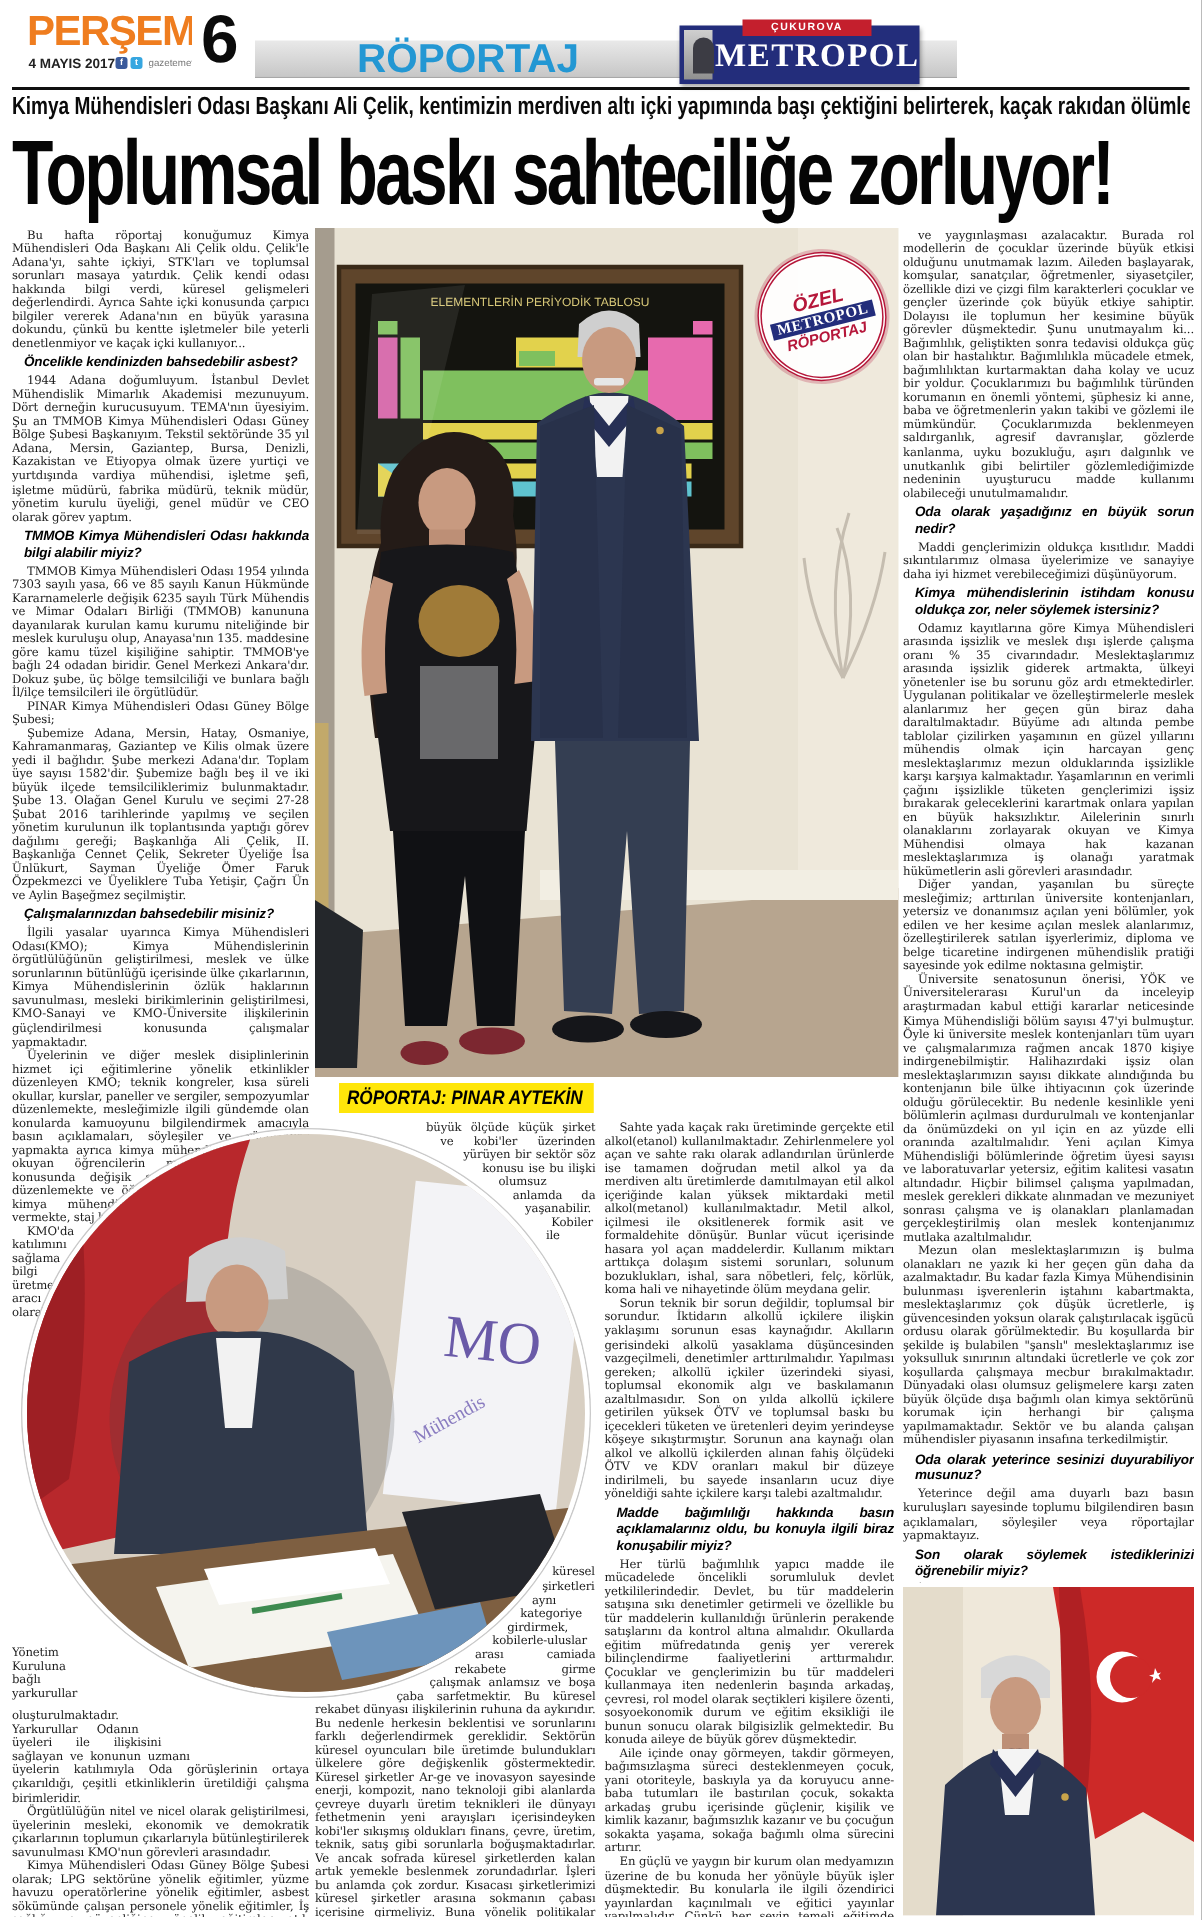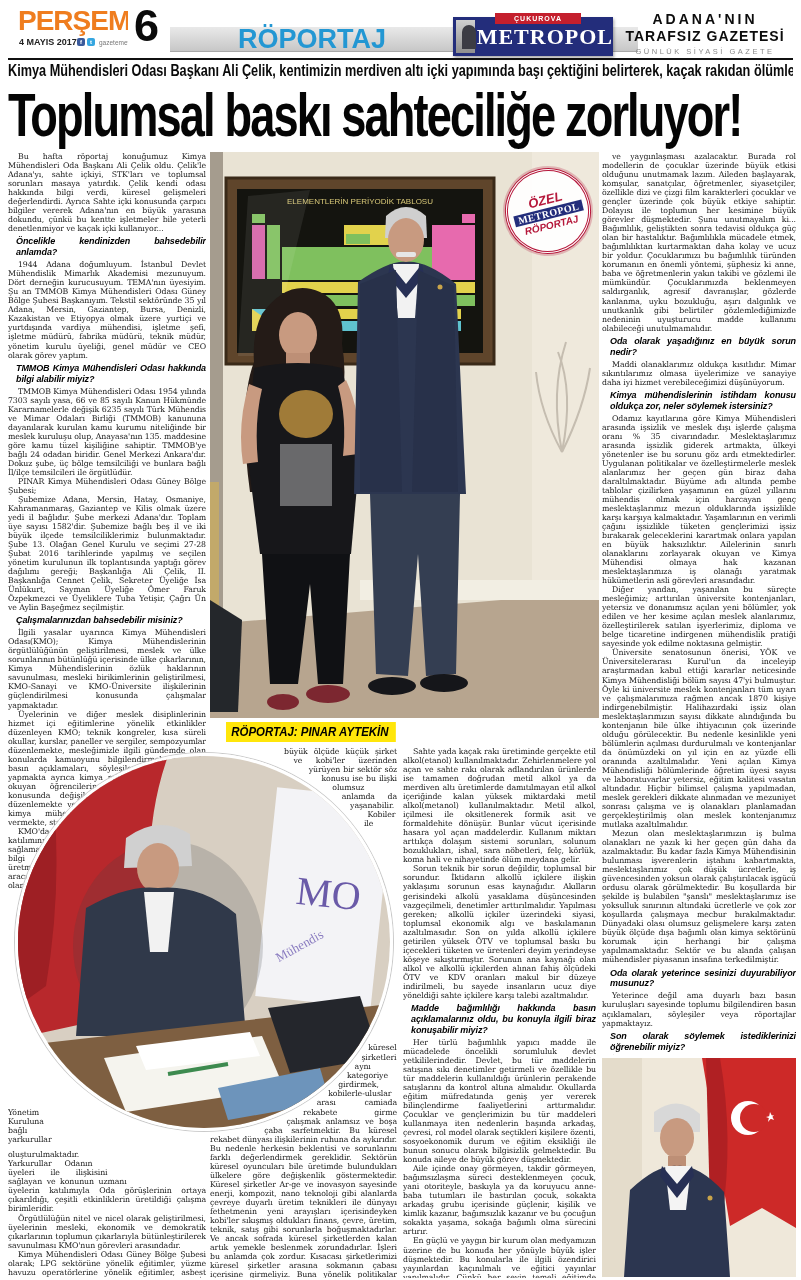--- a/index.html
+++ b/index.html
@@ -85,25 +85,20 @@
   </div>
   <div class="abs graybar"></div>
   <div class="abs whitebox"></div>
   <div class="abs pageno">6</div>
   <div class="abs section">RÖPORTAJ</div>
   <div class="abs logo">
     <span class="portrait"></span>
     <span class="wordmark">METROPOL</span>
   </div>
   <div class="abs ribbon">ÇUKUROVA</div>
-  <div class="abs tagline">
-    <div class="tag1">ADANA'NIN</div>
-    <div class="tag2">TARAFSIZ GAZETESİ</div>
-    <div class="tag3">GÜNLÜK SİYASİ GAZETE</div>
-  </div>
   <div class="abs toprule"></div>
 
   <div class="abs kicker">
     <span>Kimya Mühendisleri Odası Başkanı Ali Çelik, kentimizin merdiven altı içki yapımında başı çektiğini belirterek, kaçak rakıdan ölümlere dikkat çekti</span>
   </div>
   <div class="abs headline">
     <span>Toplumsal baskı sahteciliğe zorluyor!</span>
   </div>
 
   <div class="abs photo-main">
@@ -222,21 +217,21 @@
       <rect x="66" y="98" width="18" height="12" fill="#bd8f76"></rect>
       <path d="M28,132 Q56,106 75,108 Q96,106 122,134 L128,219 L22,219 Z" fill="#2c3650"></path>
       <polygon points="63,108 89,108 84,152 68,152" fill="#f4f4f4"></polygon>
       <polygon points="60,108 75,126 90,108 92,118 75,140 58,118" fill="#273055"></polygon>
       <circle cx="108" cy="140" r="2.5" fill="#c9a44a"></circle>
     </svg>
   </div>
 
   <div class="col" id="col1">
       <div class="p">Bu hafta röportaj konuğumuz Kimya Mühendisleri Oda Başkanı Ali Çelik oldu. Çelik'le Adana'yı, sahte içkiyi, STK'ları ve toplumsal sorunları masaya yatırdık. Çelik kendi odası hakkında bilgi verdi, küresel gelişmeleri değerlendirdi. Ayrıca Sahte içki konusunda çarpıcı bilgiler vererek Adana'nın en büyük yarasına dokundu, çünkü bu kentte işletmeler bile yeterli denetlenmiyor ve kaçak içki kullanıyor...</div>
-      <div class="q">Öncelikle kendinizden bahsedebilir anlamda?</div>
+      <div class="q">Öncelikle kendinizden bahsedebilir asbest?</div>
       <div class="p">1944 Adana doğumluyum. İstanbul Devlet Mühendislik Mimarlık Akademisi mezunuyum. Dört derneğin kurucusuyum. TEMA'nın üyesiyim. Şu an TMMOB Kimya Mühendisleri Odası Güney Bölge Şubesi Başkanıyım. Tekstil sektöründe 35 yıl Adana, Mersin, Gaziantep, Bursa, Denizli, Kazakistan ve Etiyopya olmak üzere yurtiçi ve yurtdışında vardiya mühendisi, işletme şefi, işletme müdürü, fabrika müdürü, teknik müdür, yönetim kurulu üyeliği, genel müdür ve CEO olarak görev yaptım.</div>
       <div class="q">TMMOB Kimya Mühendisleri Odası hakkında bilgi alabilir miyiz?</div>
       <div class="p">TMMOB Kimya Mühendisleri Odası 1954 yılında 7303 sayılı yasa, 66 ve 85 sayılı Kanun Hükmünde Kararnamelerle değişik 6235 sayılı Türk Mühendis ve Mimar Odaları Birliği (TMMOB) kanununa dayanılarak kurulan kamu kurumu niteliğinde bir meslek kuruluşu olup, Anayasa'nın 135. maddesine göre kamu tüzel kişiliğine sahiptir. TMMOB'ye bağlı 24 odadan biridir. Genel Merkezi Ankara'dır. Dokuz şube, üç bölge temsilciliği ve bunlara bağlı İl/ilçe temsilcileri ile örgütlüdür.</div>
       <div class="p">PINAR Kimya Mühendisleri Odası Güney Bölge Şubesi;</div>
       <div class="p">Şubemize Adana, Mersin, Hatay, Osmaniye, Kahramanmaraş, Gaziantep ve Kilis olmak üzere yedi il bağlıdır. Şube merkezi Adana'dır. Toplam üye sayısı 1582'dir. Şubemize bağlı beş il ve iki büyük ilçede temsilciliklerimiz bulunmaktadır. Şube 13. Olağan Genel Kurulu ve seçimi 27-28 Şubat 2016 tarihlerinde yapılmış ve seçilen yönetim kurulunun ilk toplantısında yaptığı görev dağılımı gereği; Başkanlığa Ali Çelik, II. Başkanlığa Cennet Çelik, Sekreter Üyeliğe İsa Ünlükurt, Sayman Üyeliğe Ömer Faruk Özpekmezci ve Üyeliklere Tuba Yetişir, Çağrı Ün ve Aylin Başeğmez seçilmiştir.</div>
       <div class="q">Çalışmalarınızdan bahsedebilir misiniz?</div>
       <div class="p">İlgili yasalar uyarınca Kimya Mühendisleri Odası(KMO); Kimya Mühendislerinin örgütlülüğünün geliştirilmesi, meslek ve ülke sorunlarının bütünlüğü içerisinde ülke çıkarlarının, Kimya Mühendislerinin özlük haklarının savunulması, mesleki birikimlerinin geliştirilmesi, KMO-Sanayi ve KMO-Üniversite ilişkilerinin güçlendirilmesi konusunda çalışmalar yapmaktadır.</div>
       <div class="p">Üyelerinin ve diğer meslek disiplinlerinin hizmet içi eğitimlerine yönelik etkinlikler düzenleyen KMO; teknik kongreler, kısa süreli okullar, kurslar, paneller ve sergiler, sempozyumlar düzenlemekte, mesleğimizle ilgili gündemde olan konularda kamuoyunu bilgilendirmek amacıyla basın açıklamaları, söyleşiler ve röportajlar yapmakta ayrıca kimya mühendisliği bölümünde okuyan öğrencilerin mesleğe hazırlanması konusunda değişik sektörlere teknik geziler düzenlemekte ve öğrencilere yönelik sektörü ve kimya mühendisliğini tanıtıcı konferanslar vermekte, staj konusunda destek verilmektedir.</div>
       <div class="wrap-shim"></div>
       <div class="p">KMO'da üye katılımını sağlama ve bilgi üretme aracı olarak Yönetim Kuruluna bağlı yarkurullar oluşturulmaktadır. Yarkurullar Odanın üyeleri ile ilişkisini sağlayan ve konunun uzmanı üyelerin katılımıyla Oda görüşlerinin ortaya çıkarıldığı, çeşitli etkinliklerin üretildiği çalışma birimleridir.</div>
@@ -252,21 +247,21 @@
       <div class="p">Sahte yada kaçak rakı üretiminde gerçekte etil alkol(etanol) kullanılmaktadır. Zehirlenmelere yol açan ve sahte rakı olarak adlandırılan ürünlerde ise tamamen doğrudan metil alkol ya da merdiven altı üretimlerde damıtılmayan etil alkol içeriğinde kalan yüksek miktardaki metil alkol(metanol) kullanılmaktadır. Metil alkol, içilmesi ile oksitlenerek formik asit ve formaldehite dönüşür. Bunlar vücut içerisinde hasara yol açan maddelerdir. Kullanım miktarı arttıkça dolaşım sistemi sorunları, solunum bozuklukları, ishal, sara nöbetleri, felç, körlük, koma hali ve nihayetinde ölüm meydana gelir.</div>
       <div class="p">Sorun teknik bir sorun değildir, toplumsal bir sorundur. İktidarın alkollü içkilere ilişkin yaklaşımı sorunun esas kaynağıdır. Akılların gerisindeki alkolü yasaklama düşüncesinden vazgeçilmeli, denetimler arttırılmalıdır. Yapılması gereken; alkollü içkiler üzerindeki siyasi, toplumsal ekonomik algı ve baskılamanın azaltılmasıdır. Son on yılda alkollü içkilere getirilen yüksek ÖTV ve toplumsal baskı bu içecekleri tüketen ve üretenleri deyim yerindeyse köşeye sıkıştırmıştır. Sorunun ana kaynağı olan alkol ve alkollü içkilerden alınan fahiş ölçüdeki ÖTV ve KDV oranları makul bir düzeye indirilmeli, bu sayede insanların ucuz diye yöneldiği sahte içkilere karşı talebi azaltmalıdır.</div>
       <div class="q">Madde bağımlılığı hakkında basın açıklamalarınız oldu, bu konuyla ilgili biraz konuşabilir miyiz?</div>
       <div class="p">Her türlü bağımlılık yapıcı madde ile mücadelede öncelikli sorumluluk devlet yetkililerindedir. Devlet, bu tür maddelerin satışına sıkı denetimler getirmeli ve özellikle bu tür maddelerin kullanıldığı ürünlerin perakende satışlarını da kontrol altına almalıdır. Okullarda eğitim müfredatında geniş yer vererek bilinçlendirme faaliyetlerini arttırmalıdır. Çocuklar ve gençlerimizin bu tür maddeleri kullanmaya iten nedenlerin başında arkadaş, çevresi, rol model olarak seçtikleri kişilere özenti, sosyoekonomik durum ve eğitim eksikliği ile bunun sonucu olarak bilgisizlik gelmektedir. Bu konuda aileye de büyük görev düşmektedir.</div>
       <div class="p">Aile içinde onay görmeyen, takdir görmeyen, bağımsızlaşma süreci desteklenmeyen çocuk, yani otoriteyle, baskıyla ya da koruyucu anne-baba tutumları ile bastırılan çocuk, sokakta arkadaş grubu içerisinde güçlenir, kişilik ve kimlik kazanır, bağımsızlık kazanır ve bu çocuğun sokakta yaşama, sokağa bağımlı olma sürecini artırır.</div>
       <div class="p">En güçlü ve yaygın bir kurum olan medyamızın üzerine de bu konuda her yönüyle büyük işler düşmektedir. Bu konularla ile ilgili özendirici yayınlardan kaçınılmalı ve eğitici yayınlar yapılmalıdır. Çünkü her şeyin temeli eğitimde yatmaktadır. İnsanlarımız bu konuda ne kadar çok eğitimli olursa o sayede bu maddelerin kullanımı</div>
     </div>
   <div class="col" id="col4">
       <div class="p">ve yaygınlaşması azalacaktır. Burada rol modellerin de çocuklar üzerinde büyük etkisi olduğunu unutmamak lazım. Aileden başlayarak, komşular, sanatçılar, öğretmenler, siyasetçiler, özellikle dizi ve çizgi film karakterleri çocuklar ve gençler üzerinde çok büyük etkiye sahiptir. Dolayısı ile toplumun her kesimine büyük görevler düşmektedir. Şunu unutmayalım ki... Bağımlılık, geliştikten sonra tedavisi oldukça güç olan bir hastalıktır. Bağımlılıkla mücadele etmek, bağımlılıktan kurtarmaktan daha kolay ve ucuz bir yoldur. Çocuklarımızı bu bağımlılık türünden korumanın en önemli yöntemi, şüphesiz ki anne, baba ve öğretmenlerin yakın takibi ve gözlemi ile mümkündür. Çocuklarımızda beklenmeyen saldırganlık, agresif davranışlar, gözlerde kanlanma, uyku bozukluğu, aşırı dalgınlık ve unutkanlık gibi belirtiler gözlemlediğimizde nedeninin uyuşturucu madde kullanımı olabileceği unutulmamalıdır.</div>
       <div class="q">Oda olarak yaşadığınız en büyük sorun nedir?</div>
-      <div class="p">Maddi olanaklarımız oldukça kısıtlıdır. Mimar sıkıntılarımız olmasa üyelerimize ve sanayiye daha iyi hizmet verebileceğimizi düşünüyorum.</div>
+      <div class="p">Maddi gençlerimizin oldukça kısıtlıdır. Maddi sıkıntılarımız olmasa üyelerimize ve sanayiye daha iyi hizmet verebileceğimizi düşünüyorum.</div>
       <div class="q">Kimya mühendislerinin istihdam konusu oldukça zor, neler söylemek istersiniz?</div>
       <div class="p">Odamız kayıtlarına göre Kimya Mühendisleri arasında işsizlik ve meslek dışı işlerde çalışma oranı % 35 civarındadır. Meslektaşlarımız arasında işsizlik giderek artmakta, ülkeyi yönetenler ise bu sorunu göz ardı etmektedirler. Uygulanan politikalar ve özelleştirmelerle meslek alanlarımız her geçen gün biraz daha daraltılmaktadır. Büyüme adı altında pembe tablolar çizilirken yaşamının en güzel yıllarını mühendis olmak için harcayan genç meslektaşlarımız mezun olduklarında işsizlikle karşı karşıya kalmaktadır. Yaşamlarının en verimli çağını işsizlikle tüketen gençlerimizi işsiz bırakarak geleceklerini karartmak onlara yapılan en büyük haksızlıktır. Ailelerinin sınırlı olanaklarını zorlayarak okuyan ve Kimya Mühendisi olmaya hak kazanan meslektaşlarımıza iş olanağı yaratmak hükümetlerin asli görevleri arasındadır.</div>
       <div class="p">Diğer yandan, yaşanılan bu süreçte mesleğimiz; arttırılan üniversite kontenjanları, yetersiz ve donanımsız açılan yeni bölümler, yok edilen ve her kesime açılan meslek alanlarımız, özelleştirilerek satılan işyerlerimiz, diploma ve belge ticaretine indirgenen mühendislik pratiği sayesinde yok edilme noktasına gelmiştir.</div>
       <div class="p">Üniversite senatosunun önerisi, YÖK ve Üniversitelerarası Kurul'un da inceleyip araştırmadan kabul ettiği kararlar neticesinde Kimya Mühendisliği bölüm sayısı 47'yi bulmuştur. Öyle ki üniversite meslek kontenjanları tüm uyarı ve çalışmalarımıza rağmen ancak 1870 kişiye indirgenebilmiştir. Halihazırdaki işsiz olan meslektaşlarımızın sayısı dikkate alındığında bu kontenjanın bile ülke ihtiyacının çok üzerinde olduğu görülecektir. Bu nedenle kesinlikle yeni bölümlerin açılması durdurulmalı ve kontenjanlar da önümüzdeki on yıl için en az yüzde elli oranında azaltılmalıdır. Yeni açılan Kimya Mühendisliği bölümlerinde öğretim üyesi sayısı ve laboratuvarlar yetersiz, eğitim kalitesi vasatın altındadır. Hiçbir bilimsel çalışma yapılmadan, meslek gerekleri dikkate alınmadan ve mezuniyet sonrası çalışma ve iş olanakları planlamadan gerçekleştirilmiş olan meslek kontenjanımız mutlaka azaltılmalıdır.</div>
       <div class="p">Mezun olan meslektaşlarımızın iş bulma olanakları ne yazık ki her geçen gün daha da azalmaktadır. Bu kadar fazla Kimya Mühendisinin bulunması işverenlerin iştahını kabartmakta, meslektaşlarımız çok düşük ücretlerle, iş güvencesinden yoksun olarak çalıştırılacak işgücü ordusu olarak görülmektedir. Bu koşullarda bir şekilde iş bulabilen "şanslı" meslektaşlarımız ise yoksulluk sınırının altındaki ücretlerle ve çok zor koşullarda çalışmaya mecbur bırakılmaktadır. Dünyadaki olası olumsuz gelişmelere karşı zaten büyük ölçüde dışa bağımlı olan kimya sektörünü korumak için herhangi bir çalışma yapılmamaktadır. Sektör ve bu alanda çalışan mühendisler piyasanın insafına terkedilmiştir.</div>
       <div class="q">Oda olarak yeterince sesinizi duyurabiliyor musunuz?</div>
       <div class="p">Yeterince değil ama duyarlı bazı basın kuruluşları sayesinde toplumu bilgilendiren basın açıklamaları, söyleşiler veya röportajlar yapmaktayız.</div>
       <div class="q">Son olarak söylemek istediklerinizi öğrenebilir miyiz?</div>
       <div class="p">İyi bir planlama ile üyelerimize iş imkanı sağlanmalıdır. Sanayinin can damarı olan kimya mühendislerinin işsizlik sorunuyla boğuşmaması, ülkemizde barış ve huzurun daim olması en büyük arzumuzdur.</div>
     </div>

